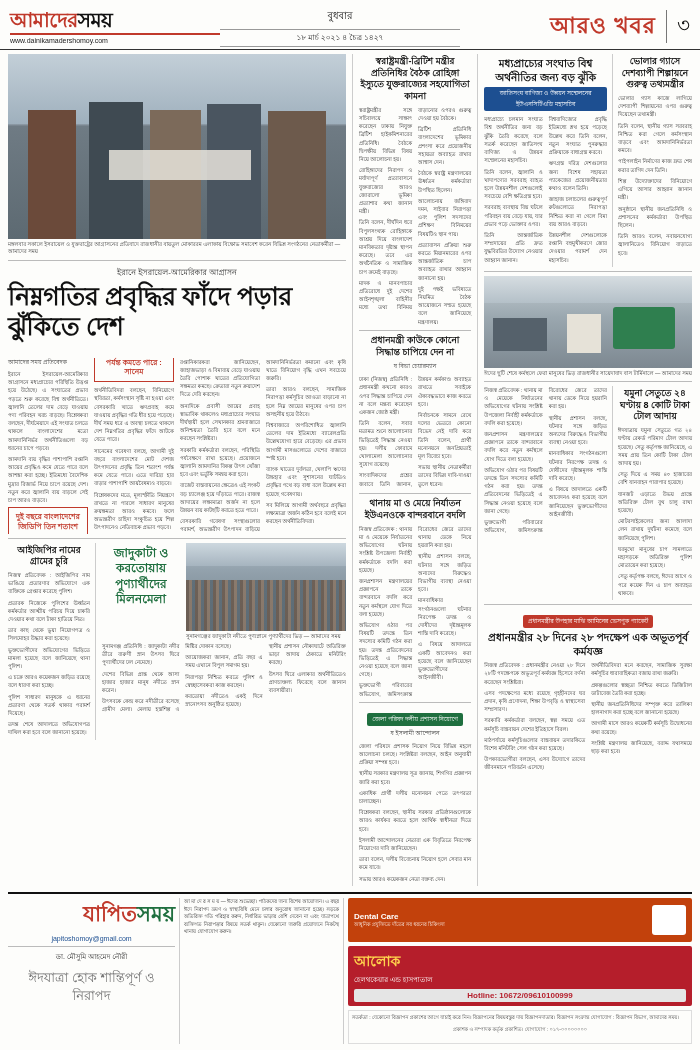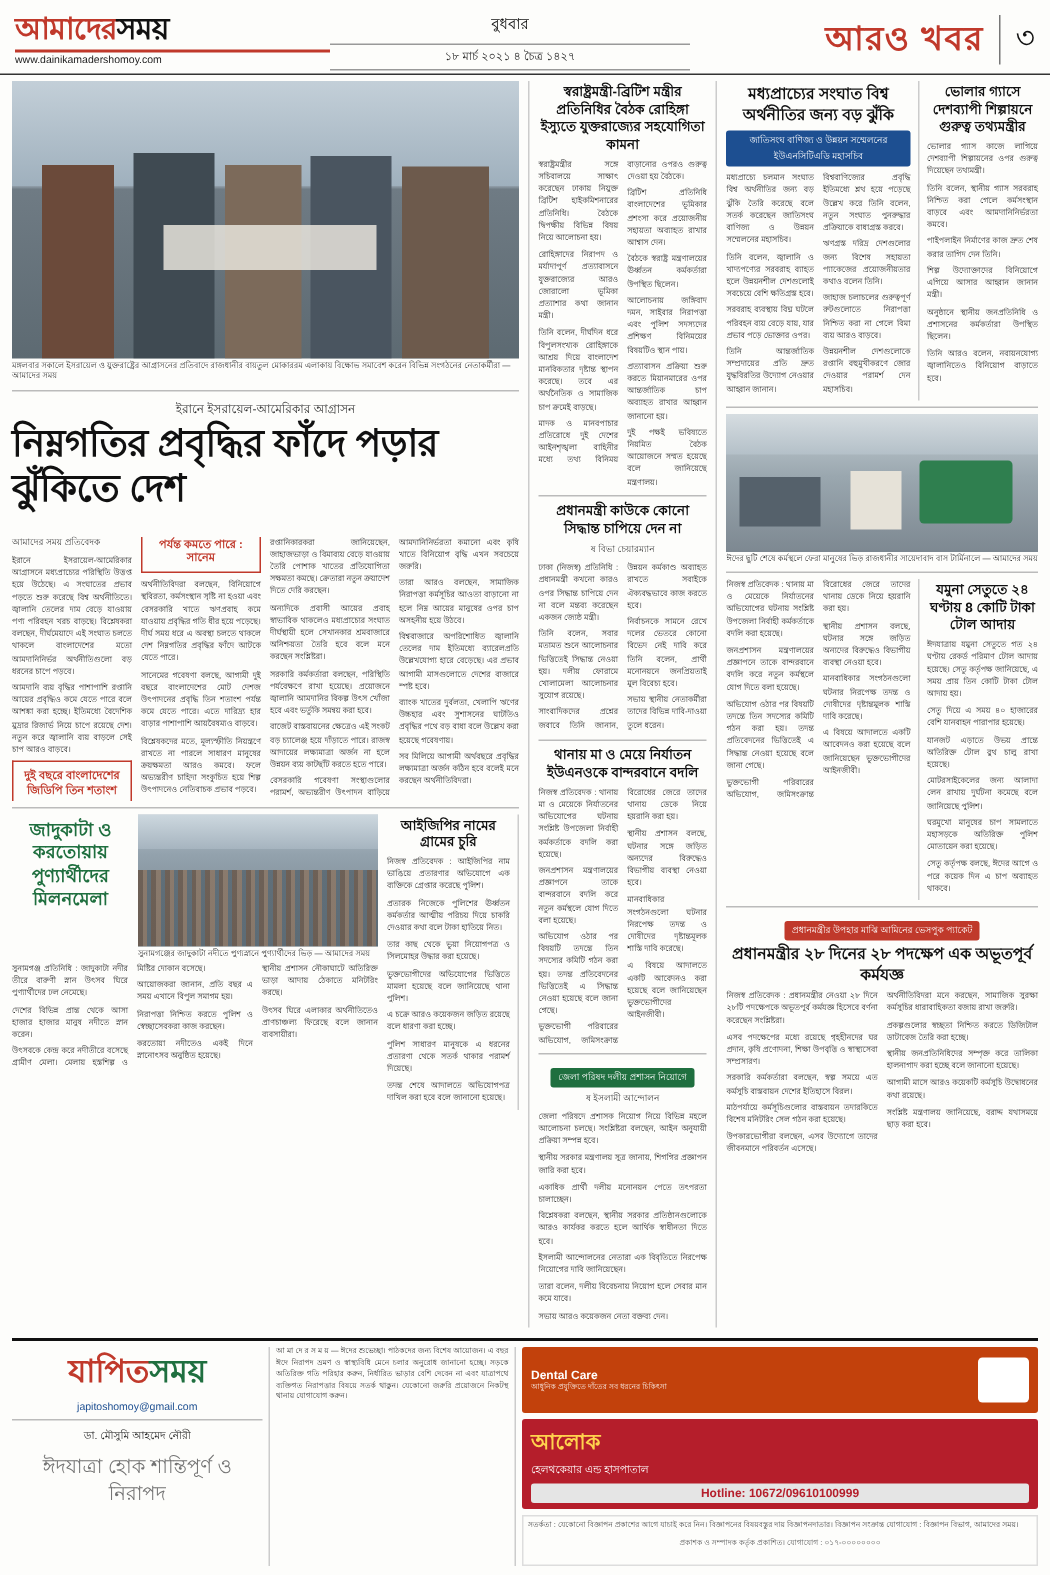--- a/index.html
+++ b/index.html
@@ -52,21 +52,21 @@
   .boxnote .bt{font-size:7.5px;font-weight:bold;color:#c0392b;text-align:center;line-height:1.3;}
 
   .tag{display:inline-block;background:#1f6f3f;color:#fff;font-size:6px;padding:1px 5px;border-radius:2px;}
   .tag.red{background:#c0392b;}
   .tag.blue{background:#1d4f91;}
 
   
   .adzone{position:absolute;left:8px;right:8px;bottom:6px;height:152px;border-top:2px solid #111;display:flex;gap:4px;padding-top:4px;box-sizing:border-box;}
   .ad{box-sizing:border-box;}
   .ad-jap{width:172px;border-right:1px solid #ccc;padding-right:4px;text-align:center;}
-  .jap-logo{font-size:21px;font-weight:bold;color:#c0392b;}
+  .jap-logo{font-size:21px;font-weight:bold;color:#c0392b;text-align:right;}
   .jap-logo .g{color:#1f6f3f;}
   .jap-mail{font-size:7px;color:#1d4f91;margin-top:2px;}
   .jap-rule{height:1px;background:#bbb;margin:4px 0;}
   .jap-name{font-size:7px;color:#222;}
   .jap-wish{font-size:13px;line-height:1.35;color:#737373;margin-top:6px;}
   .ad-text{width:160px;border-right:1px solid #ccc;padding-right:4px;font-size:5px;line-height:1.5;color:#333;text-align:justify;}
   .ad-right{flex:1;display:flex;flex-direction:column;gap:4px;}
   .ad-dental{height:44px;background:#c2410c;border-radius:2px;display:flex;align-items:center;padding:4px 6px;box-sizing:border-box;color:#fff;}
   .ad-dental .dt{font-size:8px;font-weight:bold;}
   .ad-dental .ds{font-size:5px;opacity:.9;}
@@ -142,20 +142,32 @@
         <p>বেসরকারি গবেষণা সংস্থাগুলোর পরামর্শ, অভ্যন্তরীণ উৎপাদন বাড়িয়ে আমদানিনির্ভরতা কমানো এবং কৃষি খাতে বিনিয়োগ বৃদ্ধি এখন সবচেয়ে জরুরি।</p>
         <p>তারা আরও বলছেন, সামাজিক নিরাপত্তা কর্মসূচির আওতা বাড়ানো না হলে নিম্ন আয়ের মানুষের ওপর চাপ অসহনীয় হয়ে উঠবে।</p>
         <p>বিশ্ববাজারে অপরিশোধিত জ্বালানি তেলের দাম ইতিমধ্যে ব্যারেলপ্রতি উল্লেখযোগ্য হারে বেড়েছে। এর প্রভাব আগামী মাসগুলোতে দেশের বাজারে স্পষ্ট হবে।</p>
         <p>ব্যাংক খাতের দুর্বলতা, খেলাপি ঋণের উচ্চহার এবং সুশাসনের ঘাটতিও প্রবৃদ্ধির পথে বড় বাধা বলে উল্লেখ করা হয়েছে গবেষণায়।</p>
         <p>সব মিলিয়ে আগামী অর্থবছরে প্রবৃদ্ধির লক্ষ্যমাত্রা অর্জন কঠিন হবে বলেই মনে করছেন অর্থনীতিবিদরা।</p>
       </div>
 
       <div class="hairline"></div>
 
       <div style="display:flex;gap:6px;">
+        <div style="width:88px;border-right:1px solid #ccc;padding-right:5px;box-sizing:border-box;">
+          <h4 class="hd">আইজিপির নামের গ্রামের চুরি</h4>
+          <div class="body">
+            <p>নিজস্ব প্রতিবেদক : আইজিপির নাম ভাঙিয়ে প্রতারণার অভিযোগে এক ব্যক্তিকে গ্রেপ্তার করেছে পুলিশ।</p>
+            <p>প্রতারক নিজেকে পুলিশের ঊর্ধ্বতন কর্মকর্তার আত্মীয় পরিচয় দিয়ে চাকরি দেওয়ার কথা বলে টাকা হাতিয়ে নিত।</p>
+            <p>তার কাছ থেকে ভুয়া নিয়োগপত্র ও সিলমোহর উদ্ধার করা হয়েছে।</p>
+            <p>ভুক্তভোগীদের অভিযোগের ভিত্তিতে মামলা হয়েছে বলে জানিয়েছে থানা পুলিশ।</p>
+            <p>এ চক্রে আরও কয়েকজন জড়িত রয়েছে বলে ধারণা করা হচ্ছে।</p>
+            <p>পুলিশ সাধারণ মানুষকে এ ধরনের প্রতারণা থেকে সতর্ক থাকার পরামর্শ দিয়েছে।</p>
+            <p>তদন্ত শেষে আদালতে অভিযোগপত্র দাখিল করা হবে বলে জানানো হয়েছে।</p>
+          </div>
+        </div>
         <div style="flex:1;">
           <div style="display:flex;gap:6px;">
             <div style="width:78px;">
               <h3 class="hd" style="color:#1f6f3f;font-size:12px;">জাদুকাটা ও করতোয়ায় পুণ্যার্থীদের মিলনমেলা</h3>
             </div>
             <div style="flex:1;">
               <div class="photo" style="height:88px;background:linear-gradient(180deg,#b7c3cc 0%,#93a2ad 30%,#6e7b84 100%);">
                 <div style="position:absolute;left:0;top:0;right:0;height:26%;background:linear-gradient(180deg,#cdd8df,#a6b4bf);"></div>
                 <div style="position:absolute;left:0;bottom:0;right:0;height:58%;background:repeating-linear-gradient(90deg,#6a5a4e 0 3px,#8a7767 3px 6px,#5b6a74 6px 9px);opacity:.9;"></div>
               </div>
@@ -166,32 +178,20 @@
             <p>সুনামগঞ্জ প্রতিনিধি : জাদুকাটা নদীর তীরে বারুণী স্নান উৎসব ঘিরে পুণ্যার্থীদের ঢল নেমেছে।</p>
             <p>দেশের বিভিন্ন প্রান্ত থেকে আসা হাজার হাজার মানুষ নদীতে স্নান করেন।</p>
             <p>উৎসবকে কেন্দ্র করে নদীতীরে বসেছে গ্রামীণ মেলা। মেলায় হস্তশিল্প ও মিষ্টির দোকান বসেছে।</p>
             <p>আয়োজকরা জানান, প্রতি বছর এ সময় এখানে বিপুল সমাগম হয়।</p>
             <p>নিরাপত্তা নিশ্চিত করতে পুলিশ ও স্বেচ্ছাসেবকরা কাজ করছেন।</p>
             <p>করতোয়া নদীতেও একই দিনে স্নানোৎসব অনুষ্ঠিত হয়েছে।</p>
             <p>স্থানীয় প্রশাসন নৌকাঘাটে অতিরিক্ত ভাড়া আদায় ঠেকাতে মনিটরিং করছে।</p>
             <p>উৎসব ঘিরে এলাকার অর্থনীতিতেও প্রাণচাঞ্চল্য ফিরেছে বলে জানান ব্যবসায়ীরা।</p>
           </div>
         </div>
-        <div style="width:88px;border-right:1px solid #ccc;padding-right:5px;box-sizing:border-box;">
-          <h4 class="hd">আইজিপির নামের গ্রামের চুরি</h4>
-          <div class="body">
-            <p>নিজস্ব প্রতিবেদক : আইজিপির নাম ভাঙিয়ে প্রতারণার অভিযোগে এক ব্যক্তিকে গ্রেপ্তার করেছে পুলিশ।</p>
-            <p>প্রতারক নিজেকে পুলিশের ঊর্ধ্বতন কর্মকর্তার আত্মীয় পরিচয় দিয়ে চাকরি দেওয়ার কথা বলে টাকা হাতিয়ে নিত।</p>
-            <p>তার কাছ থেকে ভুয়া নিয়োগপত্র ও সিলমোহর উদ্ধার করা হয়েছে।</p>
-            <p>ভুক্তভোগীদের অভিযোগের ভিত্তিতে মামলা হয়েছে বলে জানিয়েছে থানা পুলিশ।</p>
-            <p>এ চক্রে আরও কয়েকজন জড়িত রয়েছে বলে ধারণা করা হচ্ছে।</p>
-            <p>পুলিশ সাধারণ মানুষকে এ ধরনের প্রতারণা থেকে সতর্ক থাকার পরামর্শ দিয়েছে।</p>
-            <p>তদন্ত শেষে আদালতে অভিযোগপত্র দাখিল করা হবে বলে জানানো হয়েছে।</p>
-          </div>
-        </div>
       </div>
     </div>
 
     <div class="col c-mid vrule" style="padding-left:6px;">
       <h4 class="hd">স্বরাষ্ট্রমন্ত্রী-ব্রিটিশ মন্ত্রীর প্রতিনিধির বৈঠক রোহিঙ্গা ইস্যুতে যুক্তরাজ্যের সহযোগিতা কামনা</h4>
       <div class="body cols2">
         <p>স্বরাষ্ট্রমন্ত্রীর সঙ্গে সচিবালয়ে সাক্ষাৎ করেছেন ঢাকায় নিযুক্ত ব্রিটিশ হাইকমিশনারের প্রতিনিধি। বৈঠকে দ্বিপক্ষীয় বিভিন্ন বিষয় নিয়ে আলোচনা হয়।</p>
         <p>রোহিঙ্গাদের নিরাপদ ও মর্যাদাপূর্ণ প্রত্যাবাসনে যুক্তরাজ্যের আরও জোরালো ভূমিকা প্রত্যাশার কথা জানান মন্ত্রী।</p>
         <p>তিনি বলেন, দীর্ঘদিন ধরে বিপুলসংখ্যক রোহিঙ্গাকে আশ্রয় দিয়ে বাংলাদেশ মানবিকতার দৃষ্টান্ত স্থাপন করেছে। তবে এর অর্থনৈতিক ও সামাজিক চাপ ক্রমেই বাড়ছে।</p>
         <p>মাদক ও মানবপাচার প্রতিরোধে দুই দেশের আইনশৃঙ্খলা বাহিনীর মধ্যে তথ্য বিনিময় বাড়ানোর ওপরও গুরুত্ব দেওয়া হয় বৈঠকে।</p>

